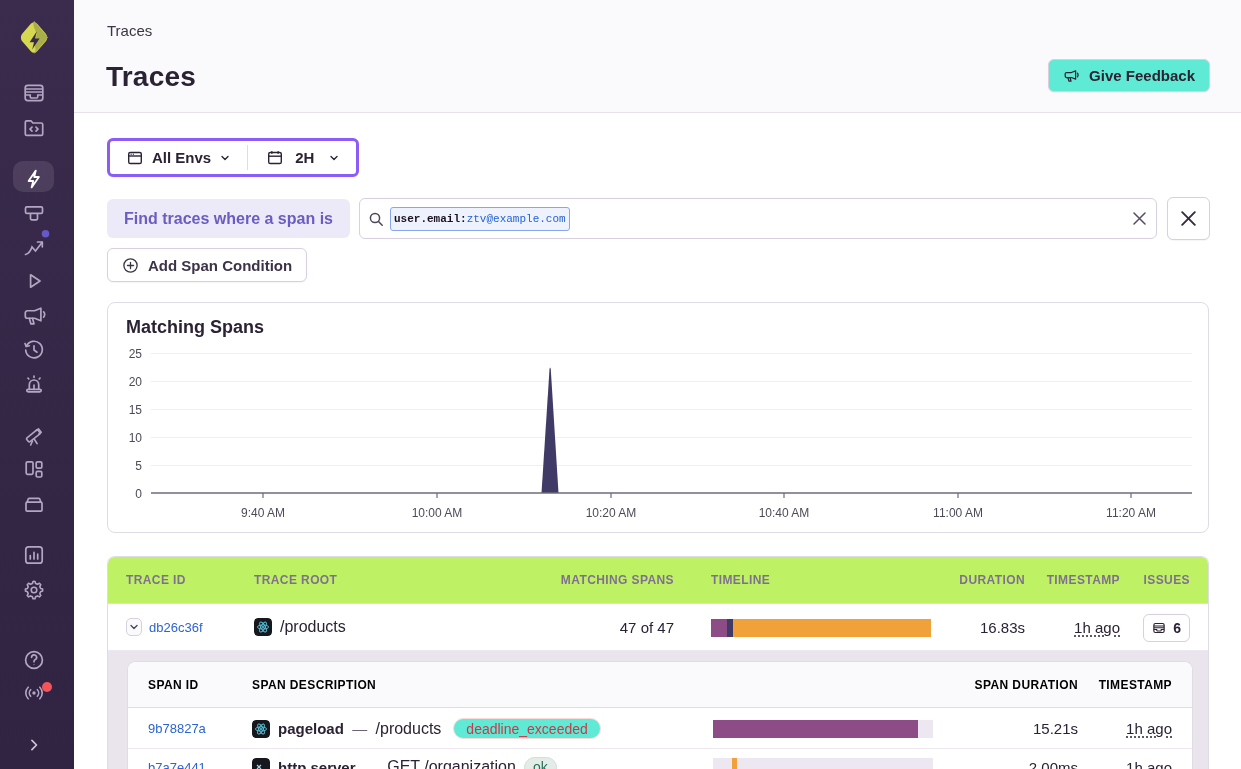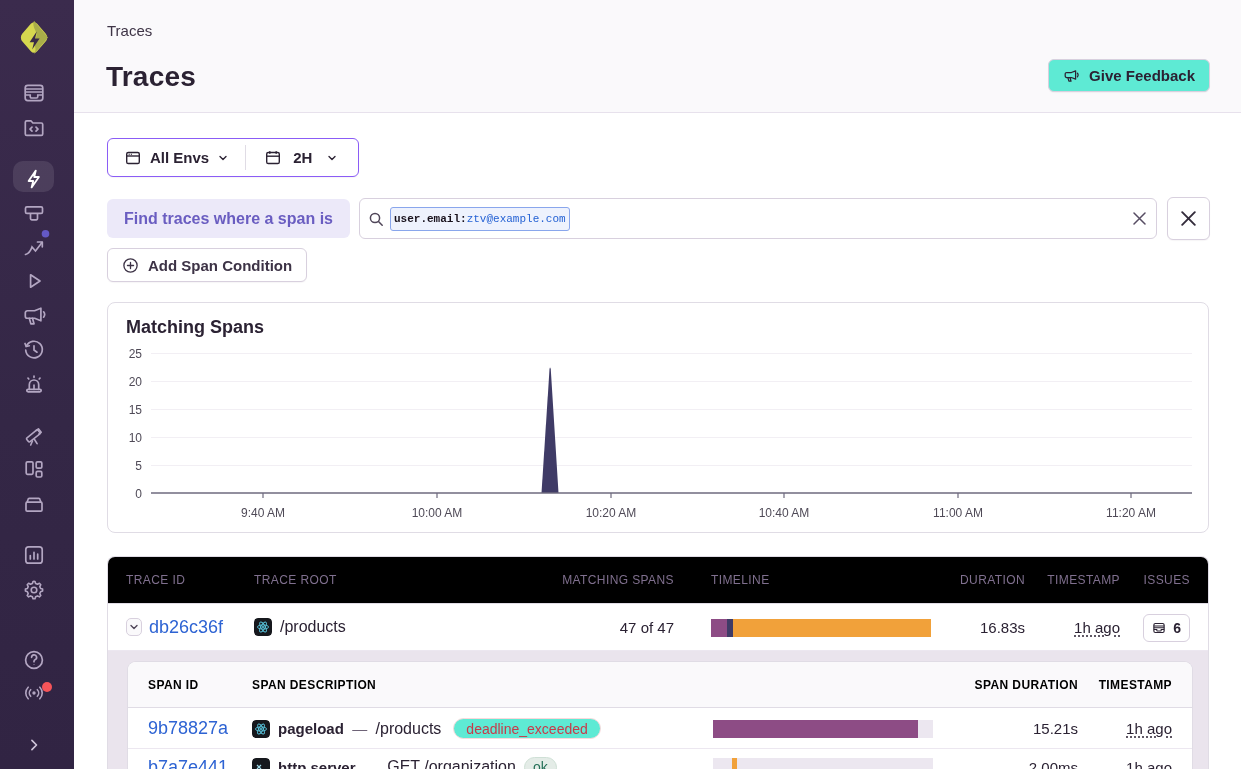--- a/index.html
+++ b/index.html
@@ -21,21 +21,21 @@
   .title { position:absolute; left:32px; top:61px; font-size:28px; font-weight:700; color:#2b2233; letter-spacing:0.2px; }
   .feedback-btn { position:absolute; right:31px; top:59px; height:33px; padding:0 14px;
     background:#5eead4; border:1px solid #d8d0de; border-radius:6px;
     display:flex; align-items:center; gap:10px; font-size:15px; font-weight:700; color:#2b2233;
     box-shadow:0 1px 1px rgba(43,34,51,0.04); }
 
   
   .content { position:absolute; left:74px; top:113px; right:0; bottom:0; background:#fff; }
 
   .filter-pill { position:absolute; left:33px; top:25px; width:252px; height:39px;
-    background:#fff; border:1px solid #8b5cf6; border-radius:6px;
+    background:#fff; border:3px solid #8b5cf6; border-radius:6px;
     display:flex; align-items:center; font-size:15px; font-weight:700; color:#2b2233;
     box-shadow:0 1px 1px rgba(43,34,51,0.04); }
   .filter-pill .seg1 { display:flex; align-items:center; padding-left:17px; height:100%; }
   .filter-pill .seg2 { display:flex; align-items:center; padding-left:19px; height:100%;text-align:right; }
   .filter-pill .divider { width:1px; height:25px; background:#e0dce5; }
 
   .where-pill { position:absolute; left:33px; top:86px; width:243px; height:39px;
     background:#ece9f9; border-radius:6px; display:flex; align-items:center; justify-content:center;
     color:#6a5dc1; font-size:16px; font-weight:700; }
   .search-box { position:absolute; left:285px; top:85px; width:798px; height:41px;
@@ -60,28 +60,28 @@
 
   
   .chart-panel { position:absolute; left:33px; top:189px; width:1102px; height:231px;
     background:#fff; border:1px solid #e0dce5; border-radius:8px; }
   .chart-title { position:absolute; left:18px; top:14px; font-size:18px; font-weight:700; color:#2b2233; }
 
   
   .table-panel { position:absolute; left:33px; top:443px; width:1102px; height:300px;
     background:#fff; border:1px solid #e0dce5; border-radius:8px 8px 0 0; border-bottom:none; overflow:hidden; }
   .t-grid { display:grid; grid-template-columns:128px 305px 115px 37px 220px 94px 95px 70px; padding:0 18px; align-items:center; }
-  .t-head { height:47px; background:#000000; border-bottom:1px solid #e0dce5;
-    font-size:12px; font-weight:400; color:#80708f; letter-spacing:0.4px; }
+  .t-head { height:47px; background:#bef264; border-bottom:1px solid #e0dce5;
+    font-size:12px; font-weight:700; color:#80708f; letter-spacing:0.4px; }
   .t-head > div, .t-row > div { display:flex; align-items:center; }
   .t-row { height:47px; border-bottom:1px solid #ece7f0; font-size:15px; }
   .right { justify-content:flex-end; text-align:right; }
   .chev-btn { width:16px; height:18px; border:1px solid #d8d0de; border-radius:5px; background:#faf9fb;
     display:flex; align-items:center; justify-content:center; margin-right:7px; }
-  .link { color:#2d63d3; font-size:18px; }
+  .link { color:#2d63d3; font-size:13px; }
   .proj-icon { width:18px; height:18px; border-radius:4px; margin-right:8px; flex:0 0 18px; }
   .bar { width:220px; height:18px; display:flex; background:#ece7f0; margin-top:2px; }
   .ago { text-decoration:underline dotted; text-underline-offset:3px; color:#2b2233; }
   .issues-btn { height:28px; padding:0 8px; margin-top:2px; background:#fff; border:1px solid #d8d0de; border-radius:6px;
     display:flex; align-items:center; gap:7px; font-size:14px; font-weight:700; color:#2b2233; }
 
   .expand-zone { background:#eae4ed; padding:11px 20px 0 20px; height:200px; }
   .inner-table { background:#fff; border-radius:8px 8px 0 0; width:1064px; box-shadow:0 0 0 1px #e0dce5; overflow:hidden; }
   .i-grid { display:grid; grid-template-columns:104px 461px 220px 145px 94px; padding:0 20px; align-items:center; }
   .i-head { height:46px; background:#faf9fb; border-bottom:1px solid #e0dce5;

